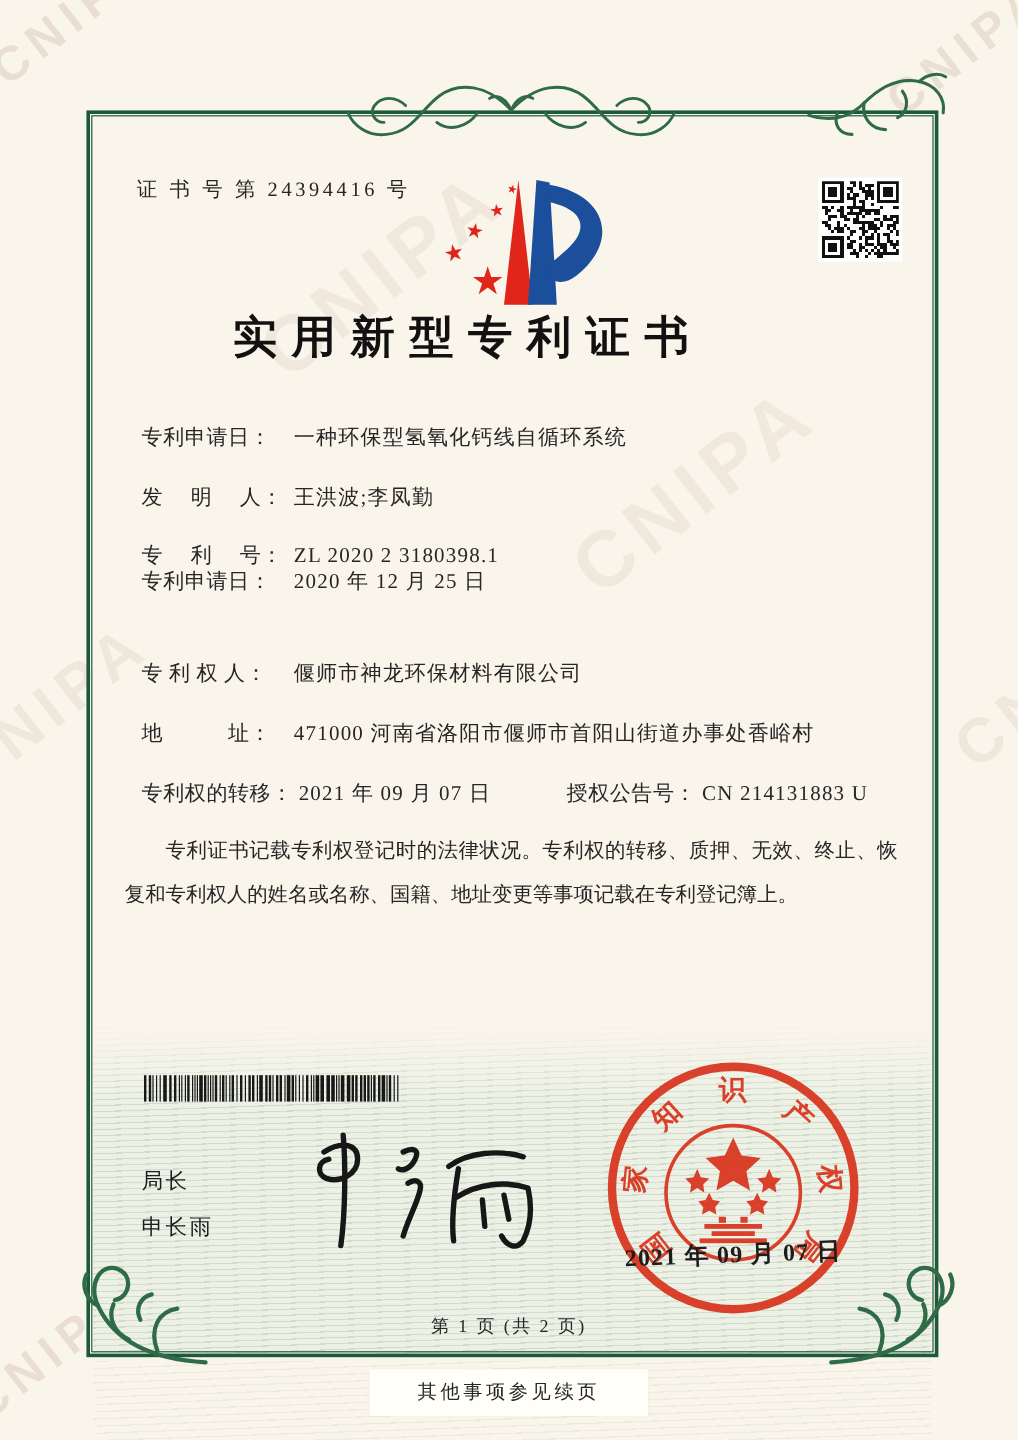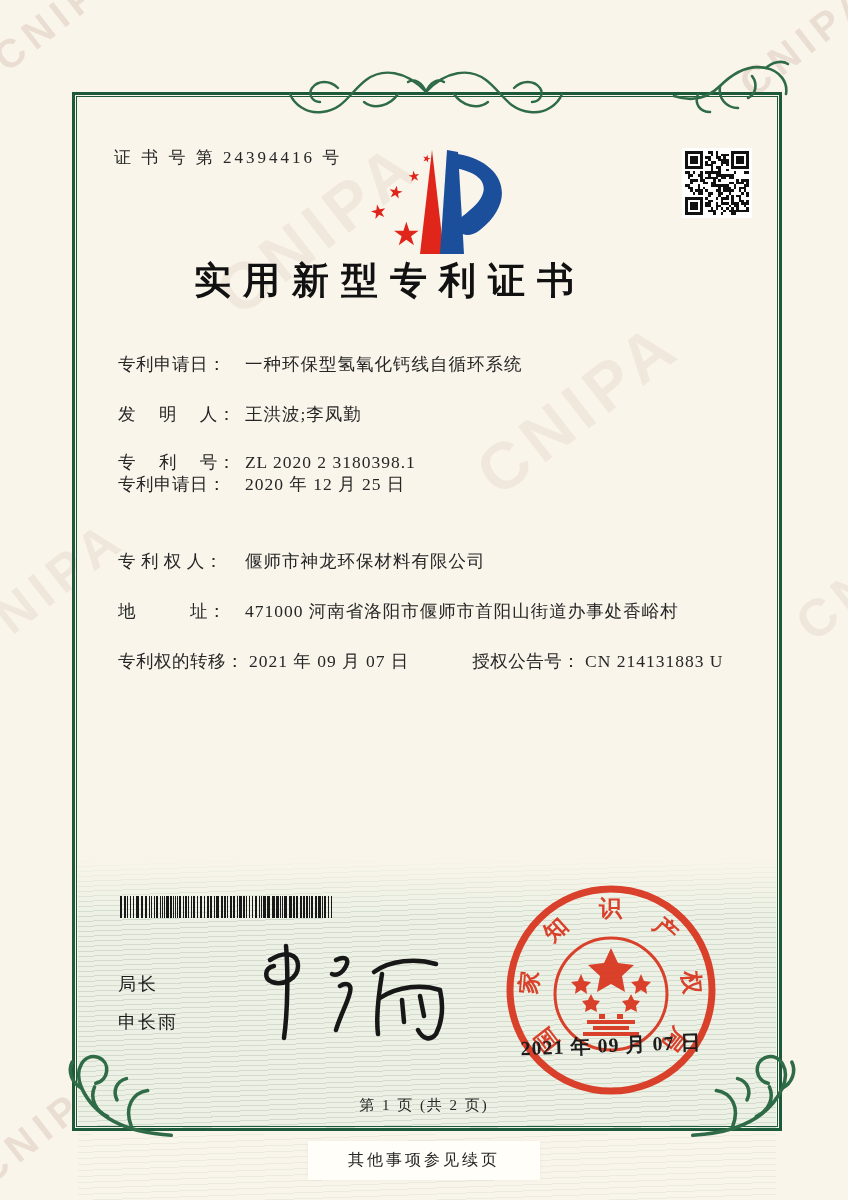--- a/index.html
+++ b/index.html
@@ -416,20 +416,21 @@
   <span class="val">471000 河南省洛阳市偃师市首阳山街道办事处香峪村</span>
 </div>
 <div class="abs field" style="top:649px">
   <span class="lab">专利权的转移：</span>
   <span class="val">2021 年 09 月 07 日</span>
   <span class="lab2">授权公告号：</span>
   <span class="val">CN 214131883 U</span>
 </div>
 
 <div class="abs body-text">
+  <p>专利证书记载专利权登记时的法律状况。专利权的转移、质押、无效、终止、恢复和专利权人的姓名或名称、国籍、地址变更等事项记载在专利登记簿上。</p>
 </div>
 
 <div class="abs barcode" id="barcode">
     <i style="width: 2px; background: rgb(24, 24, 24); margin-right: 2px;"></i>
     <i style="width: 2px; background: rgb(24, 24, 24); margin-right: 1px;"></i>
     <i style="width: 1px; background: rgb(24, 24, 24); margin-right: 2px;"></i>
     <i style="width: 1px; background: rgb(24, 24, 24); margin-right: 2px;"></i>
     <i style="width: 1px; background: rgb(24, 24, 24); margin-right: 2px;"></i>
     <i style="width: 3px; background: rgb(24, 24, 24); margin-right: 2px;"></i>
     <i style="width: 2px; background: rgb(24, 24, 24); margin-right: 2px;"></i>

